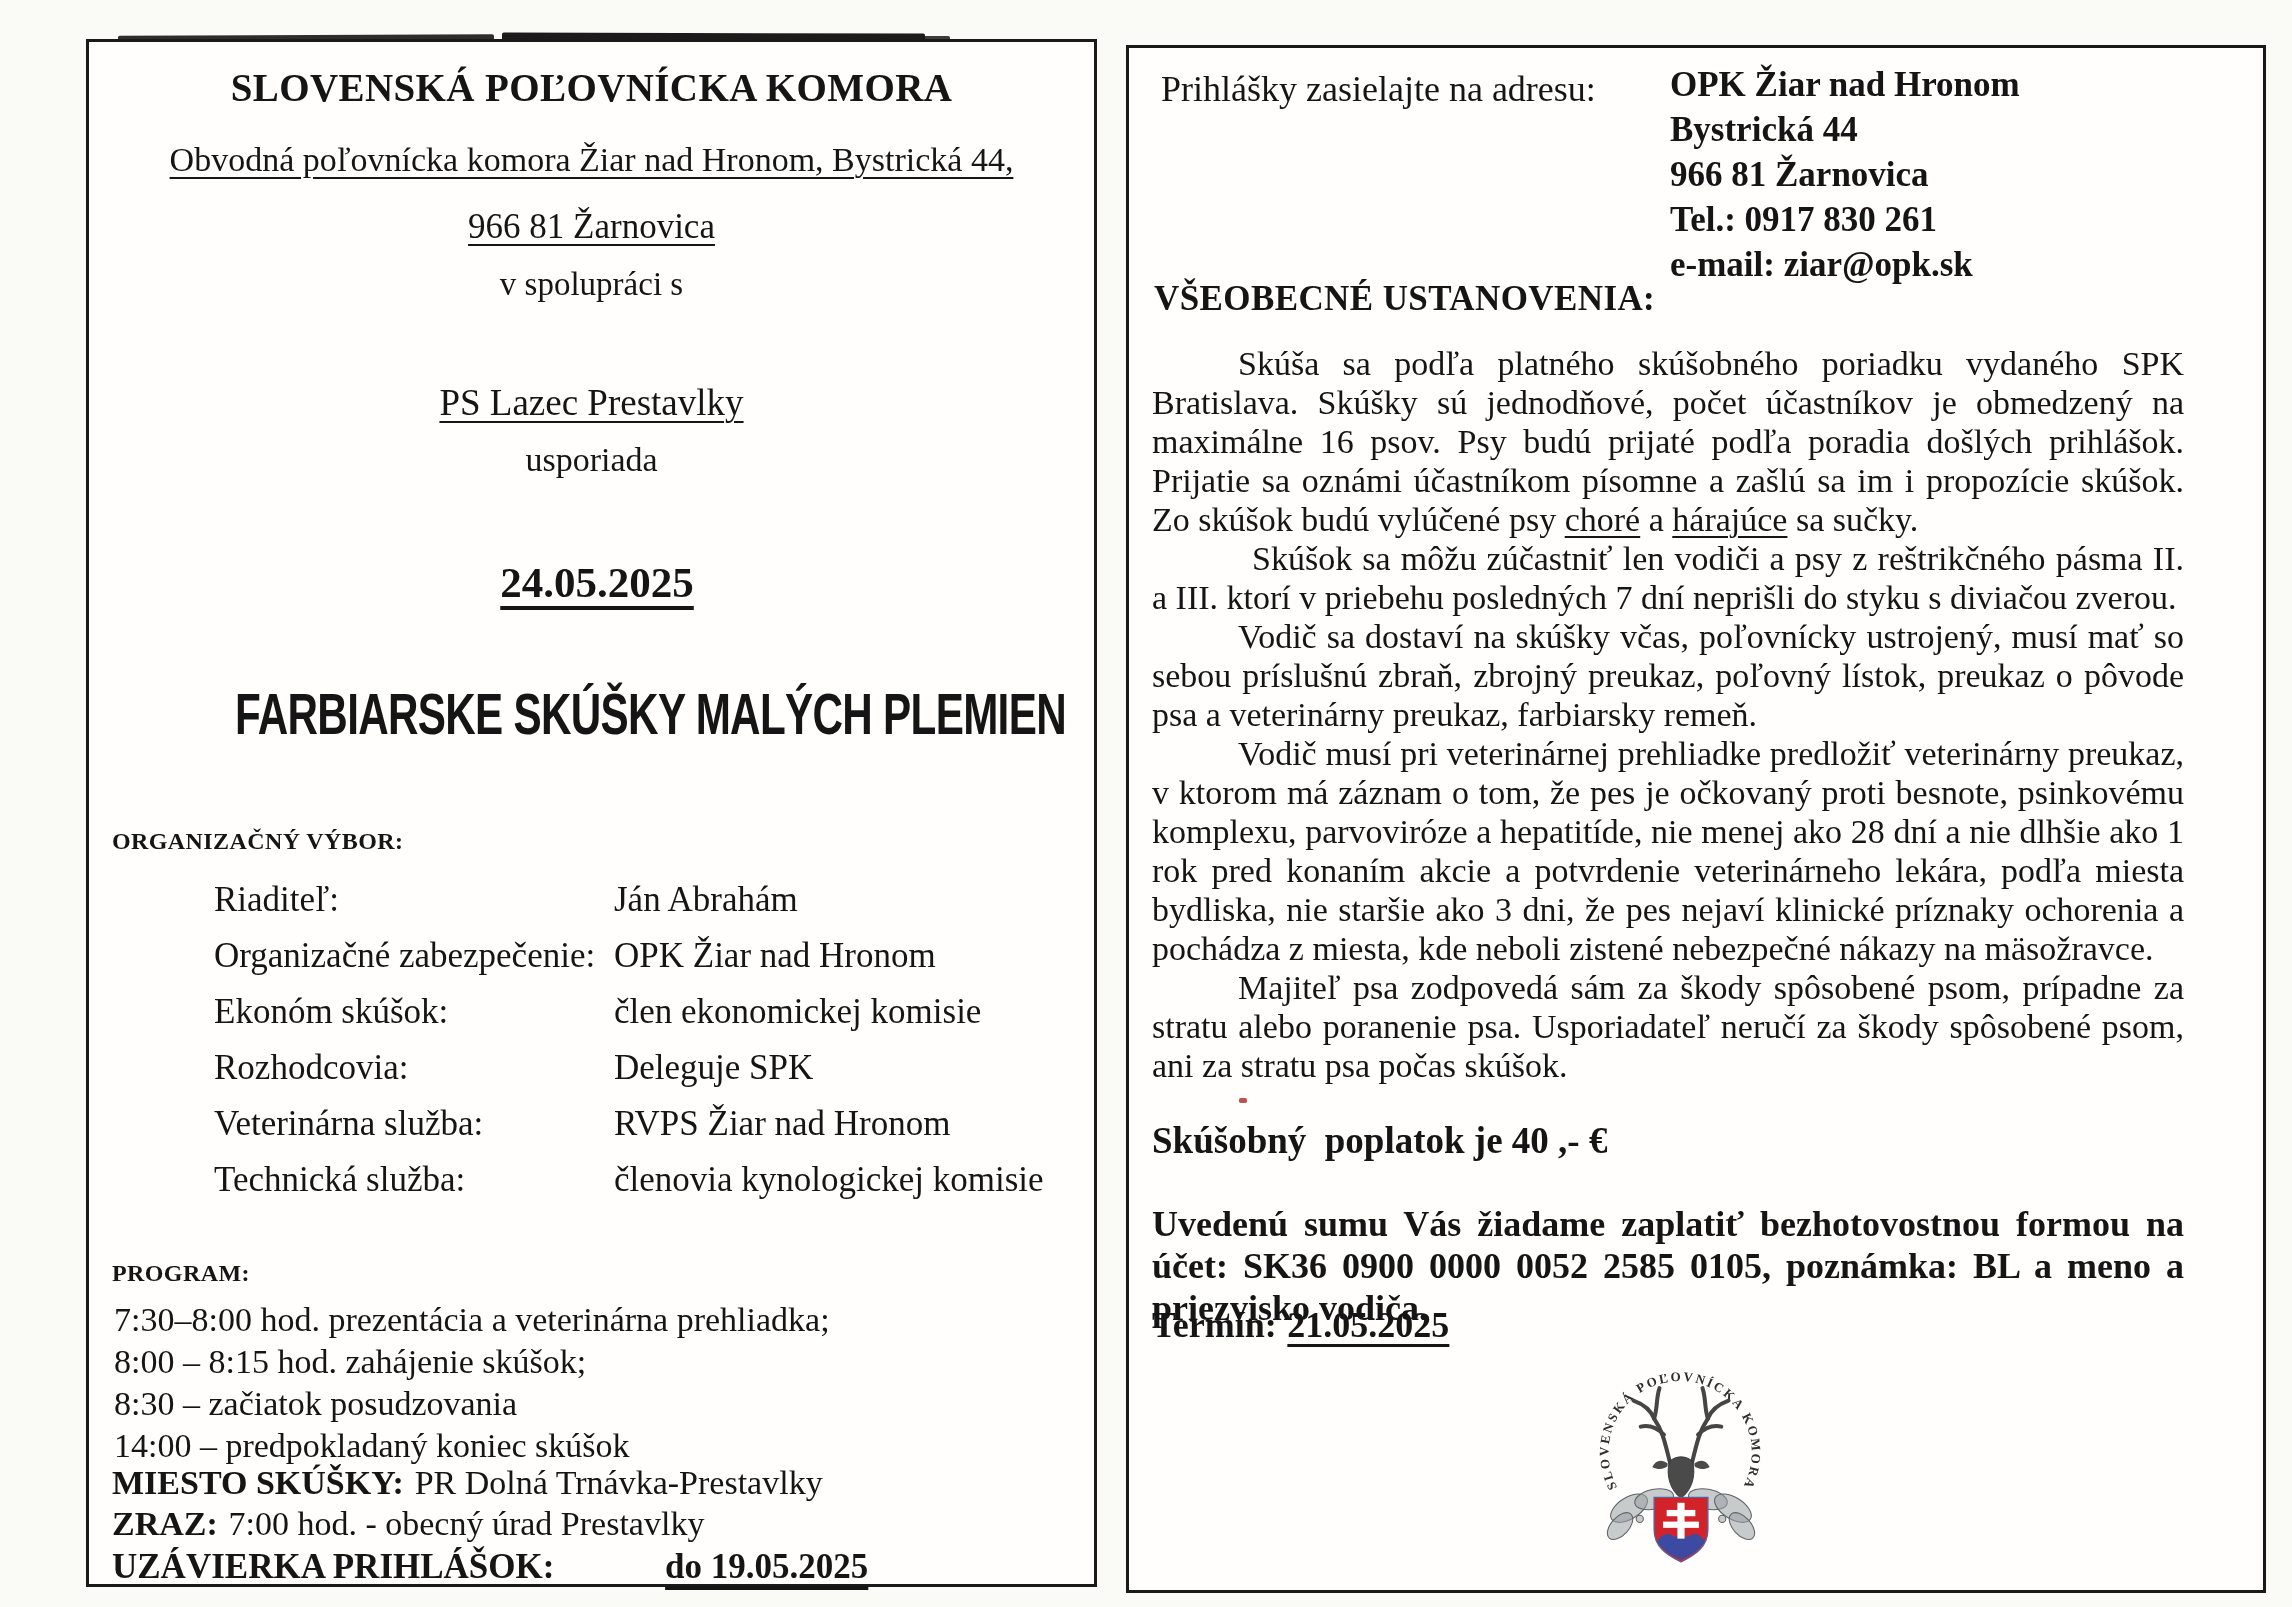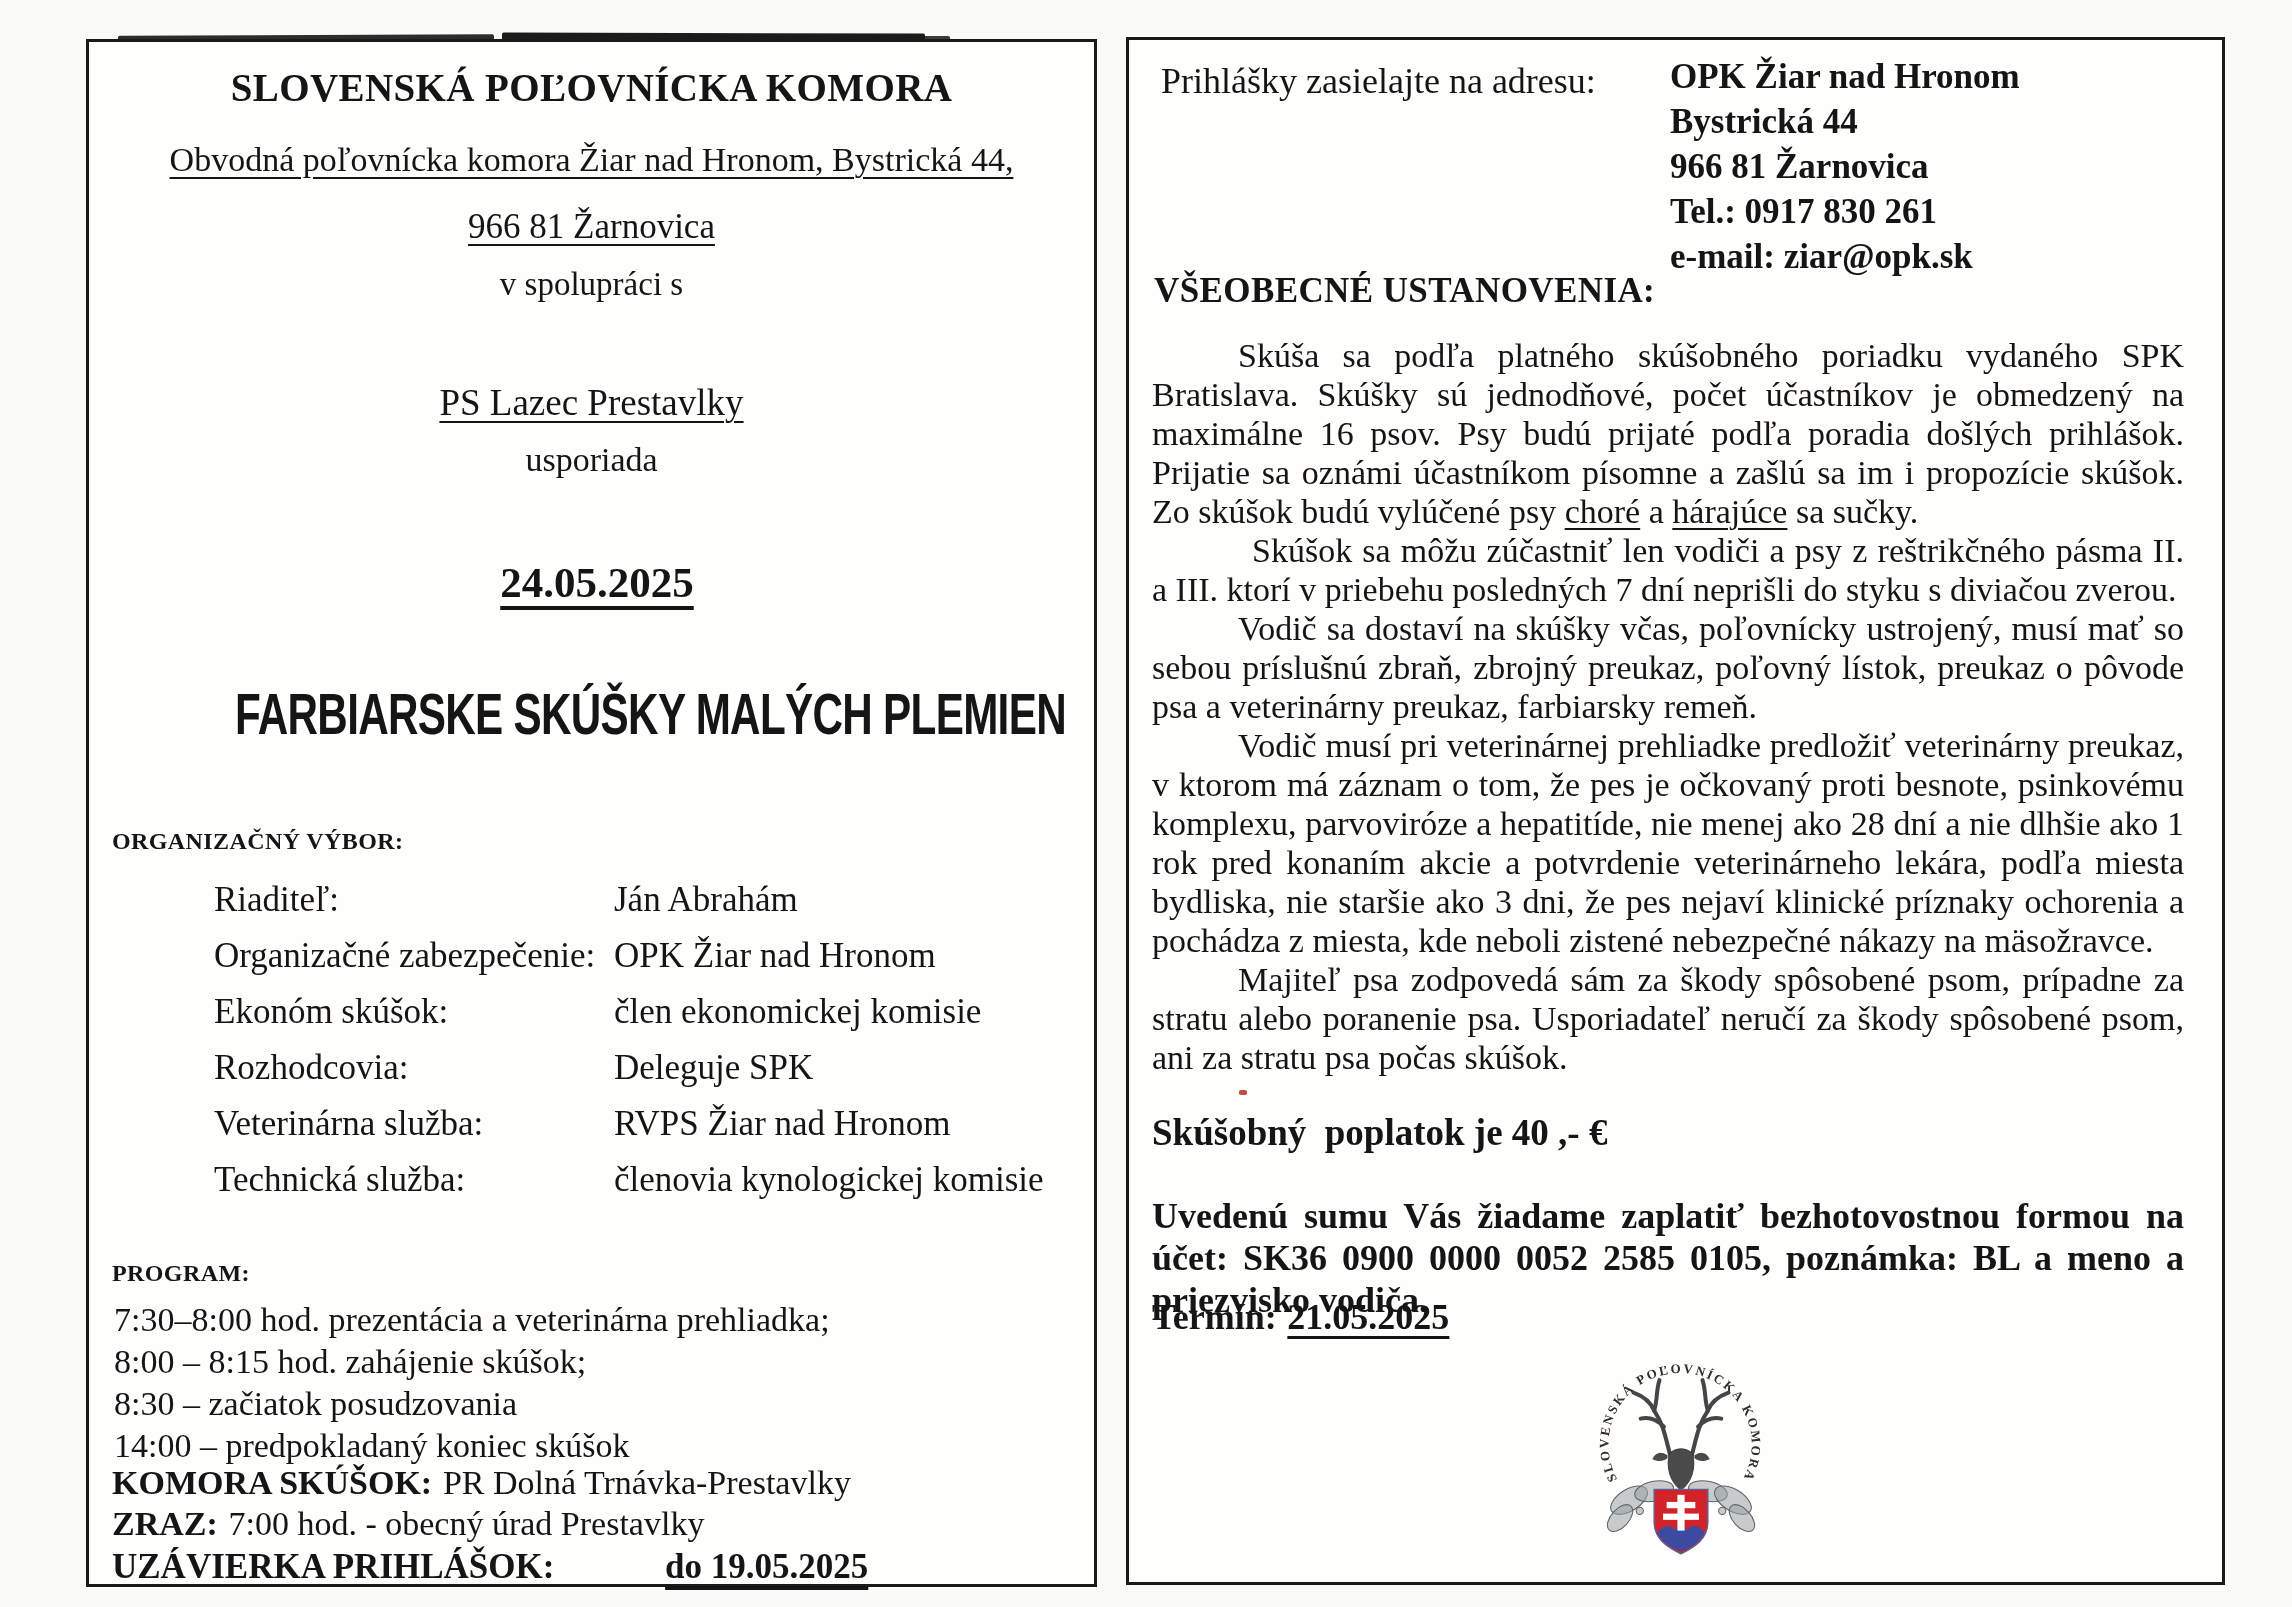--- a/index.html
+++ b/index.html
@@ -6,21 +6,21 @@
   body{
     width:2293px;height:1608px;position:relative;overflow:hidden;
     background:#fafaf7;
     font-family:"Liberation Serif",serif;
     color:#151515;
   }
   .page{
     position:absolute;background:#fffefd;border:3.6px solid #1a1a1a;
   }
   #left-page{left:86px;top:39px;width:1005px;height:1542px;}
-  #right-page{left:1126px;top:37px;width:1093px;height:1542px;}
+  #right-page{left:1126px;top:45px;width:1093px;height:1542px;padding-left:41px;}
   .abs{position:absolute;}
   .c{left:0;right:0;text-align:center;}
   .u{text-decoration:underline;text-decoration-thickness:2.2px;text-underline-offset:6.3px;}
   .b{font-weight:bold;}
   
   .org-title{top:23px;font-size:39px;font-weight:bold;letter-spacing:0.4px;}
   .org-sub1{top:99px;font-size:34px;}
   .org-sub2{top:165px;font-size:35px;}
   .coop{top:224px;font-size:33px;}
   .club{top:339px;font-size:37px;}
@@ -110,21 +110,21 @@
 
   <div class="abs sec-head program-head">PROGRAM:</div>
   <div class="abs program">
     <div>7:30–8:00 hod. prezentácia a veterinárna prehliadka;</div>
     <div>8:00 – 8:15 hod. zahájenie skúšok;</div>
     <div>8:30 – začiatok posudzovania</div>
     <div>14:00 – predpokladaný koniec skúšok</div>
   </div>
 
   <div class="abs brow venue-row">
-    <span class="b">KOMORA SKÚŠOK:</span><span>PR Dolná Trnávka-Prestavlky</span>
+    <span class="b">MIESTO SKÚŠKY:</span><span>PR Dolná Trnávka-Prestavlky</span>
   </div>
   <div class="abs brow meet-row">
     <span class="b">ZRAZ:</span><span>7:00 hod. - obecný úrad Prestavlky</span>
   </div>
   <div class="abs brow deadline-row">
     <span class="b">UZÁVIERKA PRIHLÁŠOK:</span><span class="dval">do 19.05.2025</span>
   </div>
 </div>
 
 <div id="right-page" class="page">

